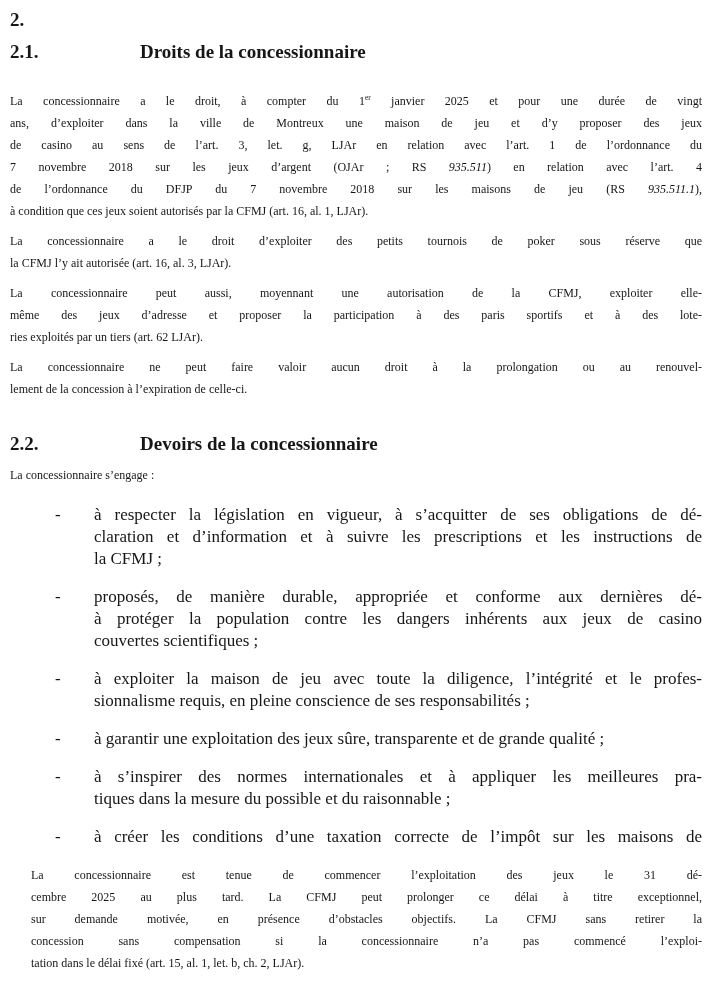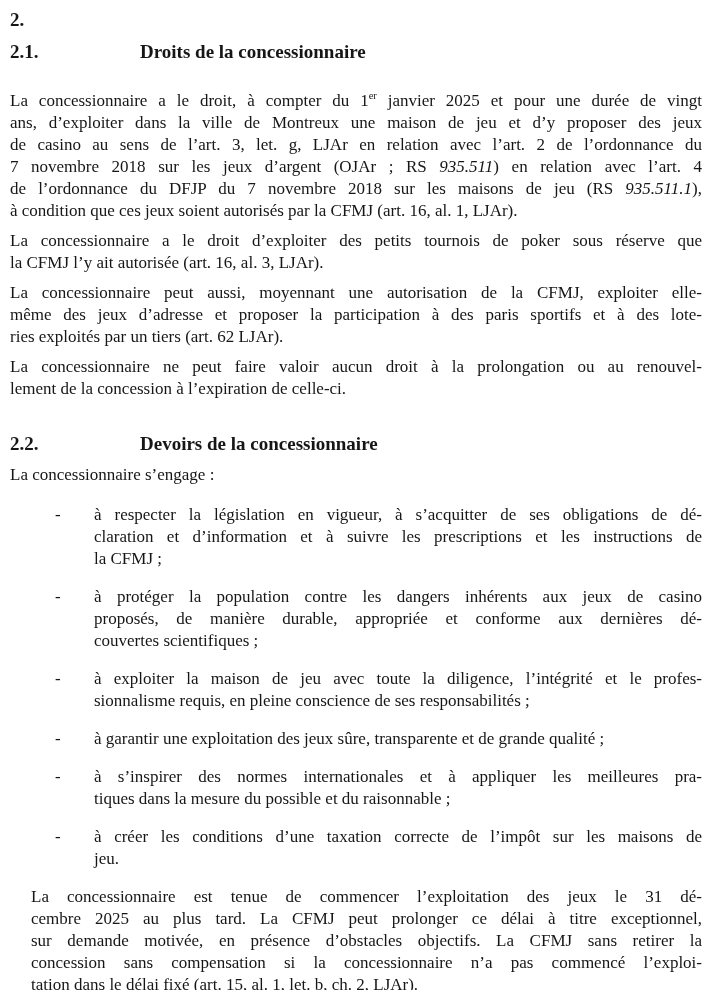--- a/index.html
+++ b/index.html
@@ -17,21 +17,21 @@
     font-weight: bold;
     font-size: 19px;
     line-height: 24px;
     margin-bottom: 8px;
   }
   .heading .h-num { width: 130px; flex: none; }
   .heading.mb-sm { margin-bottom: 26px; }
   .heading.mt-lg { margin-top: 32px; align-items: center; }
 
   .para {
-    font-size: 17px;
+    font-size: 12px;
     line-height: 22px;
     margin-bottom: 8px;
   }
   .para.mb-lg { margin-bottom: 18px; }
 
   .ln {
     text-align: justify;
     text-align-last: justify;
   }
   .ln.last { text-align-last: auto; }
@@ -60,21 +60,21 @@
   </div>
 
   <div class="heading mb-sm">
     <span class="h-num">2.1.</span>
     <span class="h-title">Droits de la concessionnaire</span>
   </div>
 
   <div class="para">
       <div class="ln"><span>La concessionnaire a le droit, à compter du 1</span><sup>er</sup><span> janvier 2025 et pour une durée de vingt</span></div>
       <div class="ln">ans, d’exploiter dans la ville de Montreux une maison de jeu et d’y proposer des jeux</div>
-      <div class="ln">de casino au sens de l’art. 3, let. g, LJAr en relation avec l’art. 2 de l’ordonnance du</div>
+      <div class="ln">de casino au sens de l’art. 3, let. g, LJAr en relation avec l’art. 1 de l’ordonnance du</div>
       <div class="ln"><span>7 novembre 2018 sur les jeux d’argent (OJAr ; RS </span><span class="it">935.511</span><span>) en relation avec l’art. 4</span></div>
       <div class="ln"><span>de l’ordonnance du DFJP du 7 novembre 2018 sur les maisons de jeu (RS </span><span class="it">935.511.1</span><span>),</span></div>
       <div class="ln last">à condition que ces jeux soient autorisés par la CFMJ (art. 16, al. 1, LJAr).</div>
     </div>
   <div class="para">
       <div class="ln">La concessionnaire a le droit d’exploiter des petits tournois de poker sous réserve que</div>
       <div class="ln last">la CFMJ l’y ait autorisée (art. 16, al. 3, LJAr).</div>
     </div>
   <div class="para">
       <div class="ln">La concessionnaire peut aussi, moyennant une autorisation de la CFMJ, exploiter elle-</div>
@@ -99,22 +99,22 @@
     <span class="dash">-</span>
     <div class="b-body">
         <div class="ln">à respecter la législation en vigueur, à s’acquitter de ses obligations de dé-</div>
         <div class="ln">claration et d’information et à suivre les prescriptions et les instructions de</div>
         <div class="ln last">la CFMJ ;</div>
       </div>
   </div>
   <div class="bullet">
     <span class="dash">-</span>
     <div class="b-body">
+        <div class="ln">proposés, de manière durable, appropriée et conforme aux dernières dé-</div>
         <div class="ln">à protéger la population contre les dangers inhérents aux jeux de casino</div>
-        <div class="ln">proposés, de manière durable, appropriée et conforme aux dernières dé-</div>
         <div class="ln last">couvertes scientifiques ;</div>
       </div>
   </div>
   <div class="bullet">
     <span class="dash">-</span>
     <div class="b-body">
         <div class="ln">à exploiter la maison de jeu avec toute la diligence, l’intégrité et le profes-</div>
         <div class="ln last">sionnalisme requis, en pleine conscience de ses responsabilités ;</div>
       </div>
   </div>
@@ -128,21 +128,20 @@
     <span class="dash">-</span>
     <div class="b-body">
         <div class="ln">à s’inspirer des normes internationales et à appliquer les meilleures pra-</div>
         <div class="ln last">tiques dans la mesure du possible et du raisonnable ;</div>
       </div>
   </div>
   <div class="bullet">
     <span class="dash">-</span>
     <div class="b-body">
         <div class="ln">à créer les conditions d’une taxation correcte de l’impôt sur les maisons de</div>
-        <div class="ln last">jeu.</div>
       </div>
   </div>
 
   <div class="para closing">
       <div class="ln">La concessionnaire est tenue de commencer l’exploitation des jeux le 31 dé-</div>
       <div class="ln">cembre 2025 au plus tard. La CFMJ peut prolonger ce délai à titre exceptionnel,</div>
       <div class="ln">sur demande motivée, en présence d’obstacles objectifs. La CFMJ sans retirer la</div>
       <div class="ln">concession sans compensation si la concessionnaire n’a pas commencé l’exploi-</div>
       <div class="ln last">tation dans le délai fixé (art. 15, al. 1, let. b, ch. 2, LJAr).</div>
     </div>

